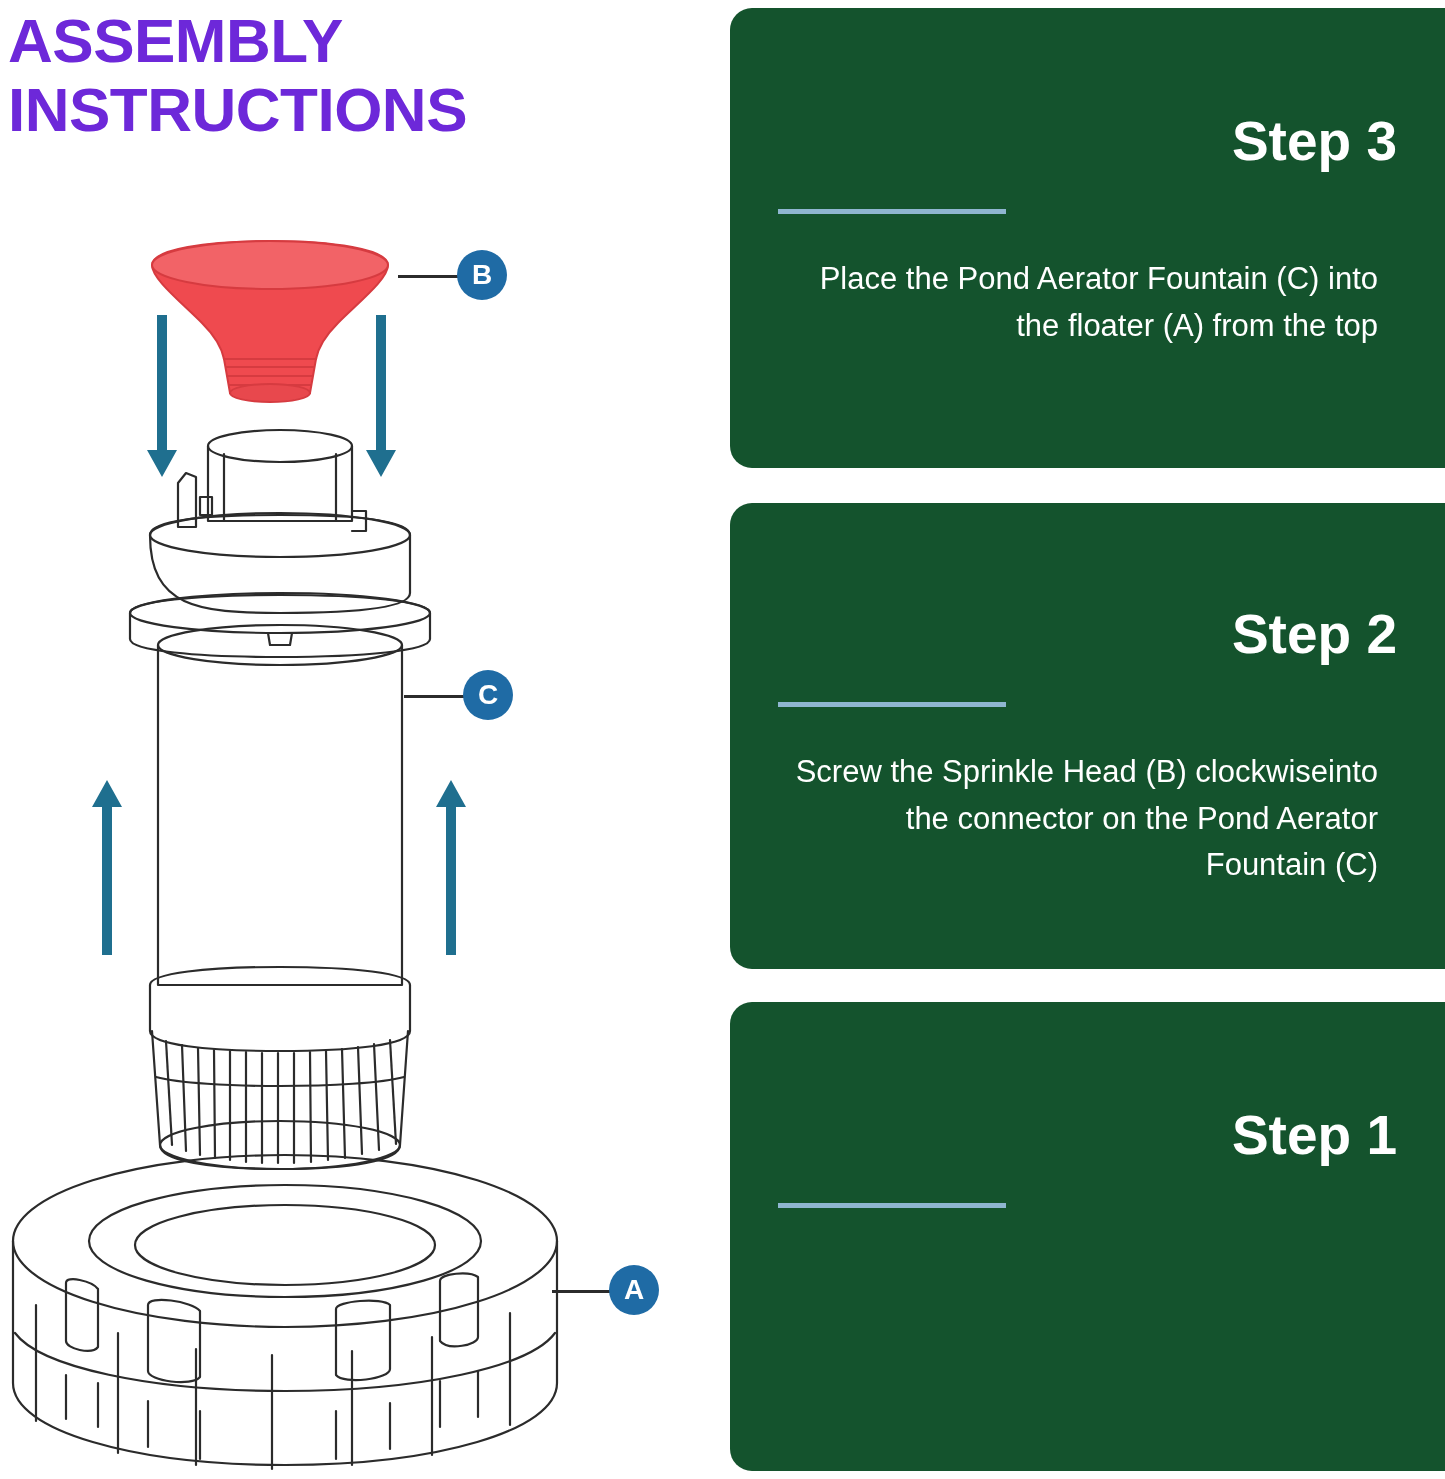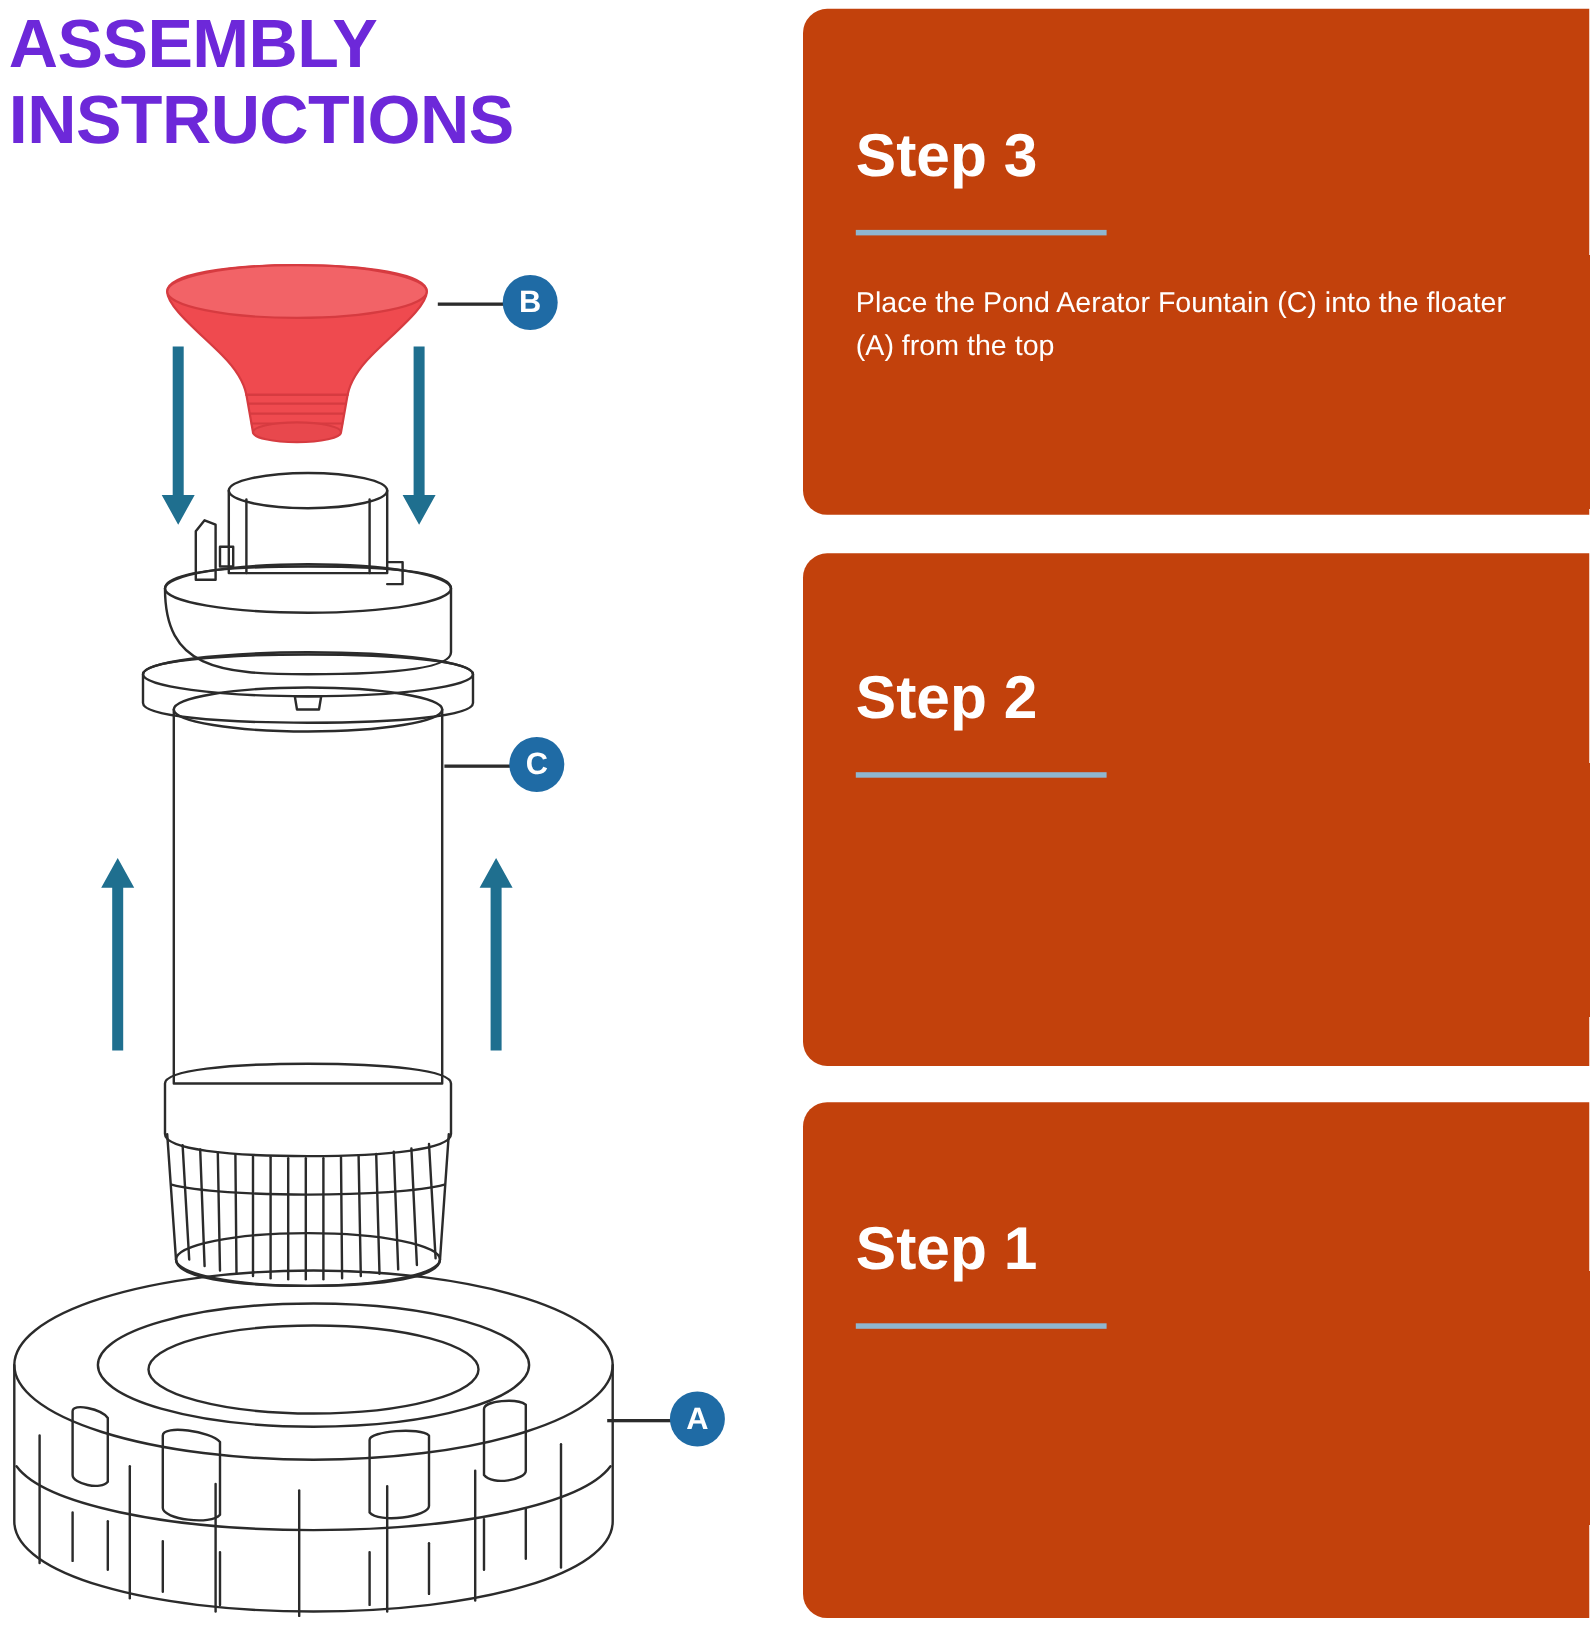--- a/index.html
+++ b/index.html
@@ -78,28 +78,29 @@
     position: absolute;
     left: 730px;
     top: 0;
     width: 715px;
     height: 1479px;
   }
   .step-card {
     position: absolute;
     left: 0;
     width: 715px;
-    background: #c2410c;
+    background: #14532d;
     border-top-left-radius: 22px;
     border-bottom-left-radius: 22px;
     border-top-right-radius: 0;
     border-bottom-right-radius: 0;
     color: #ffffff;
     box-sizing: border-box;
     padding: 0 48px;
+    text-align: right;
   }
   #step-card-3 { top: 8px; height: 460px; }
   #step-card-2 { top: 503px; height: 466px; }
   #step-card-1 { top: 1002px; height: 469px; }
 
   .step-heading {
     font-size: 55px;
     font-weight: bold;
     margin: 0;
     padding-top: 106px;
@@ -111,21 +112,21 @@
 
   .step-rule {
     width: 228px;
     height: 5px;
     background: #8fb6d0;
     margin-top: 40px;
     margin-bottom: 0;
   }
 
   .step-body {
-    font-size: 26px;
+    font-size: 31px;
     line-height: 1.5;
     margin: 0;
     padding-top: 42px;
     color: #ffffff;
     max-width: 600px;
   }
 </style>
 </head>
 <body>
 
@@ -258,19 +259,20 @@
 
   <div class="step-card" id="step-card-3">
     <div class="step-heading">Step 3</div>
     <div class="step-rule"></div>
     <div class="step-body">Place the Pond Aerator Fountain (C) into the floater (A) from the top</div>
   </div>
 
   <div class="step-card" id="step-card-2">
     <div class="step-heading">Step 2</div>
     <div class="step-rule"></div>
+    <div class="step-body">Screw the Sprinkle Head (B) clockwiseinto the connector on the Pond Aerator Fountain (C)</div>
   </div>
 
   <div class="step-card" id="step-card-1">
     <div class="step-heading">Step 1</div>
     <div class="step-rule"></div>
   </div>
 </div>
 
 </body></html>

